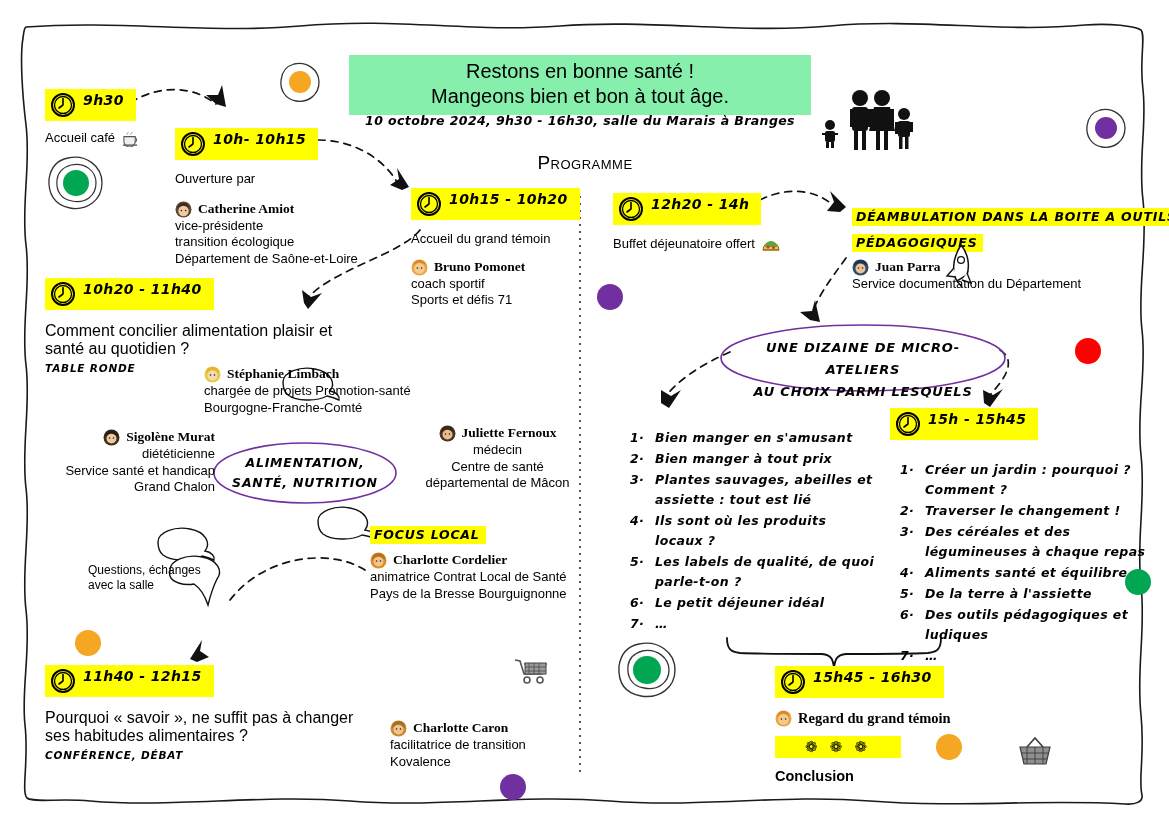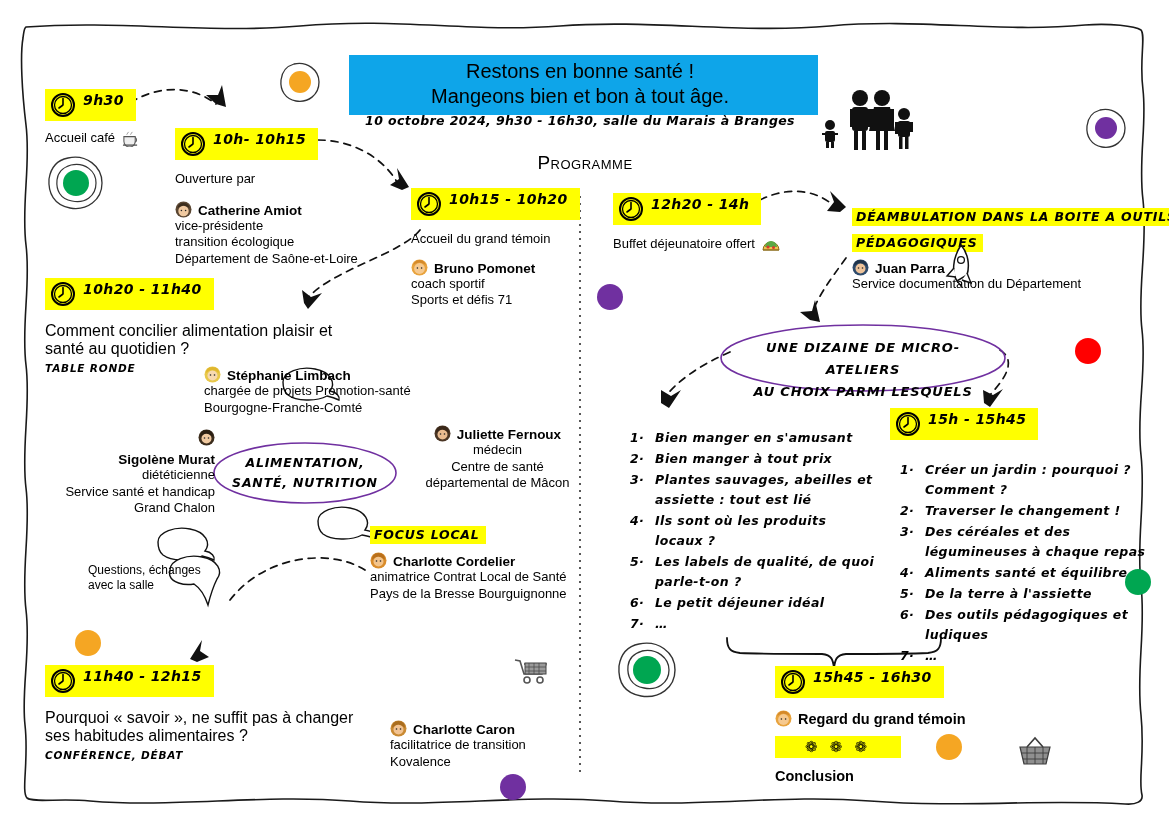--- a/index.html
+++ b/index.html
@@ -21,21 +21,21 @@
   }
   .hand-sc{
     font-family:"DejaVu Sans",sans-serif;
     font-style:italic;font-weight:600;letter-spacing:.8px;
     text-transform:uppercase;
   }
 
   
   #title-band{
     left:349px;top:55px;width:462px;text-align:center;
-    background:#0ea5e9;padding:4px 7px 6px 0;
+    background:#86efac;padding:4px 0 6px 0;
   }
   #title-band div{font-size:20px;line-height:25px;}
   #subtitle{
     left:349px;top:113px;width:462px;text-align:center;
     font-size:12.5px;
   }
   #programme{
     left:470px;top:152px;width:230px;text-align:center;
     font-size:19px;font-variant:small-caps;letter-spacing:.5px;
   }
@@ -46,21 +46,21 @@
     padding:3px 12px 3px 5px;width:max-content;
   }
   .chip .t{font-size:14px;}
   .clock{width:26px;height:26px;flex:0 0 26px;}
 
   
   .blk{font-size:13px;line-height:16.5px;}
   .who{font-weight:bold;font-size:13.5px;}
   .role{font-size:13px;line-height:16.5px;}
   .kind{font-size:10.5px;}
-  .person{display:flex;align-items:flex-end;gap:6px;}
+  .person{display:flex;align-items:center;gap:6px;font-family:Liberation Serif, serif;}
   .avatar{width:17px;height:17px;flex:0 0 17px;margin-top:1px;}
 
   
   .wlist{font-size:12.5px;line-height:20px;list-style:none;margin:0;padding:0;}
   .wlist li{display:flex;gap:9px;margin-bottom:1px;}
   .wlist .n{flex:0 0 16px;text-align:left;}
   .wlist .txt{flex:1 1 auto;}
 
   .rtl{text-align:right;}
   .ctr{text-align:center;}
@@ -281,21 +281,21 @@
       </svg>
       <span class="who">Stéphanie Limbach</span>
     </div>
     <div class="role">
       <div>chargée de projets Promotion-santé</div>
       <div>Bourgogne-Franche-Comté</div>
     </div>
   </div>
 
   <div class="abs rtl" style="left:25px;top:428px;width:190px;">
-    <div class="person" style="justify-content:flex-end;flex-direction:column;">
+    <div class="person" style="justify-content:flex-end;">
       <svg class="avatar" viewBox="0 0 17 17">
         <circle cx="8.5" cy="8.5" r="8" fill="#3b2c1c"></circle>
         <circle cx="8.5" cy="9.5" r="5" fill="#f0c9a0"></circle>
         <path d="M2,8 q6,-7 13,0 q0,-7 -6.5,-7 q-6.5,0 -6.5,7z" fill="#2b1f12"></path>
         <circle cx="6.5" cy="9" r=".8" fill="#222"></circle>
           <circle cx="10.5" cy="9" r=".8" fill="#222"></circle>
       </svg>
       <span class="who">Sigolène Murat</span>
     </div>
     <div class="role">

